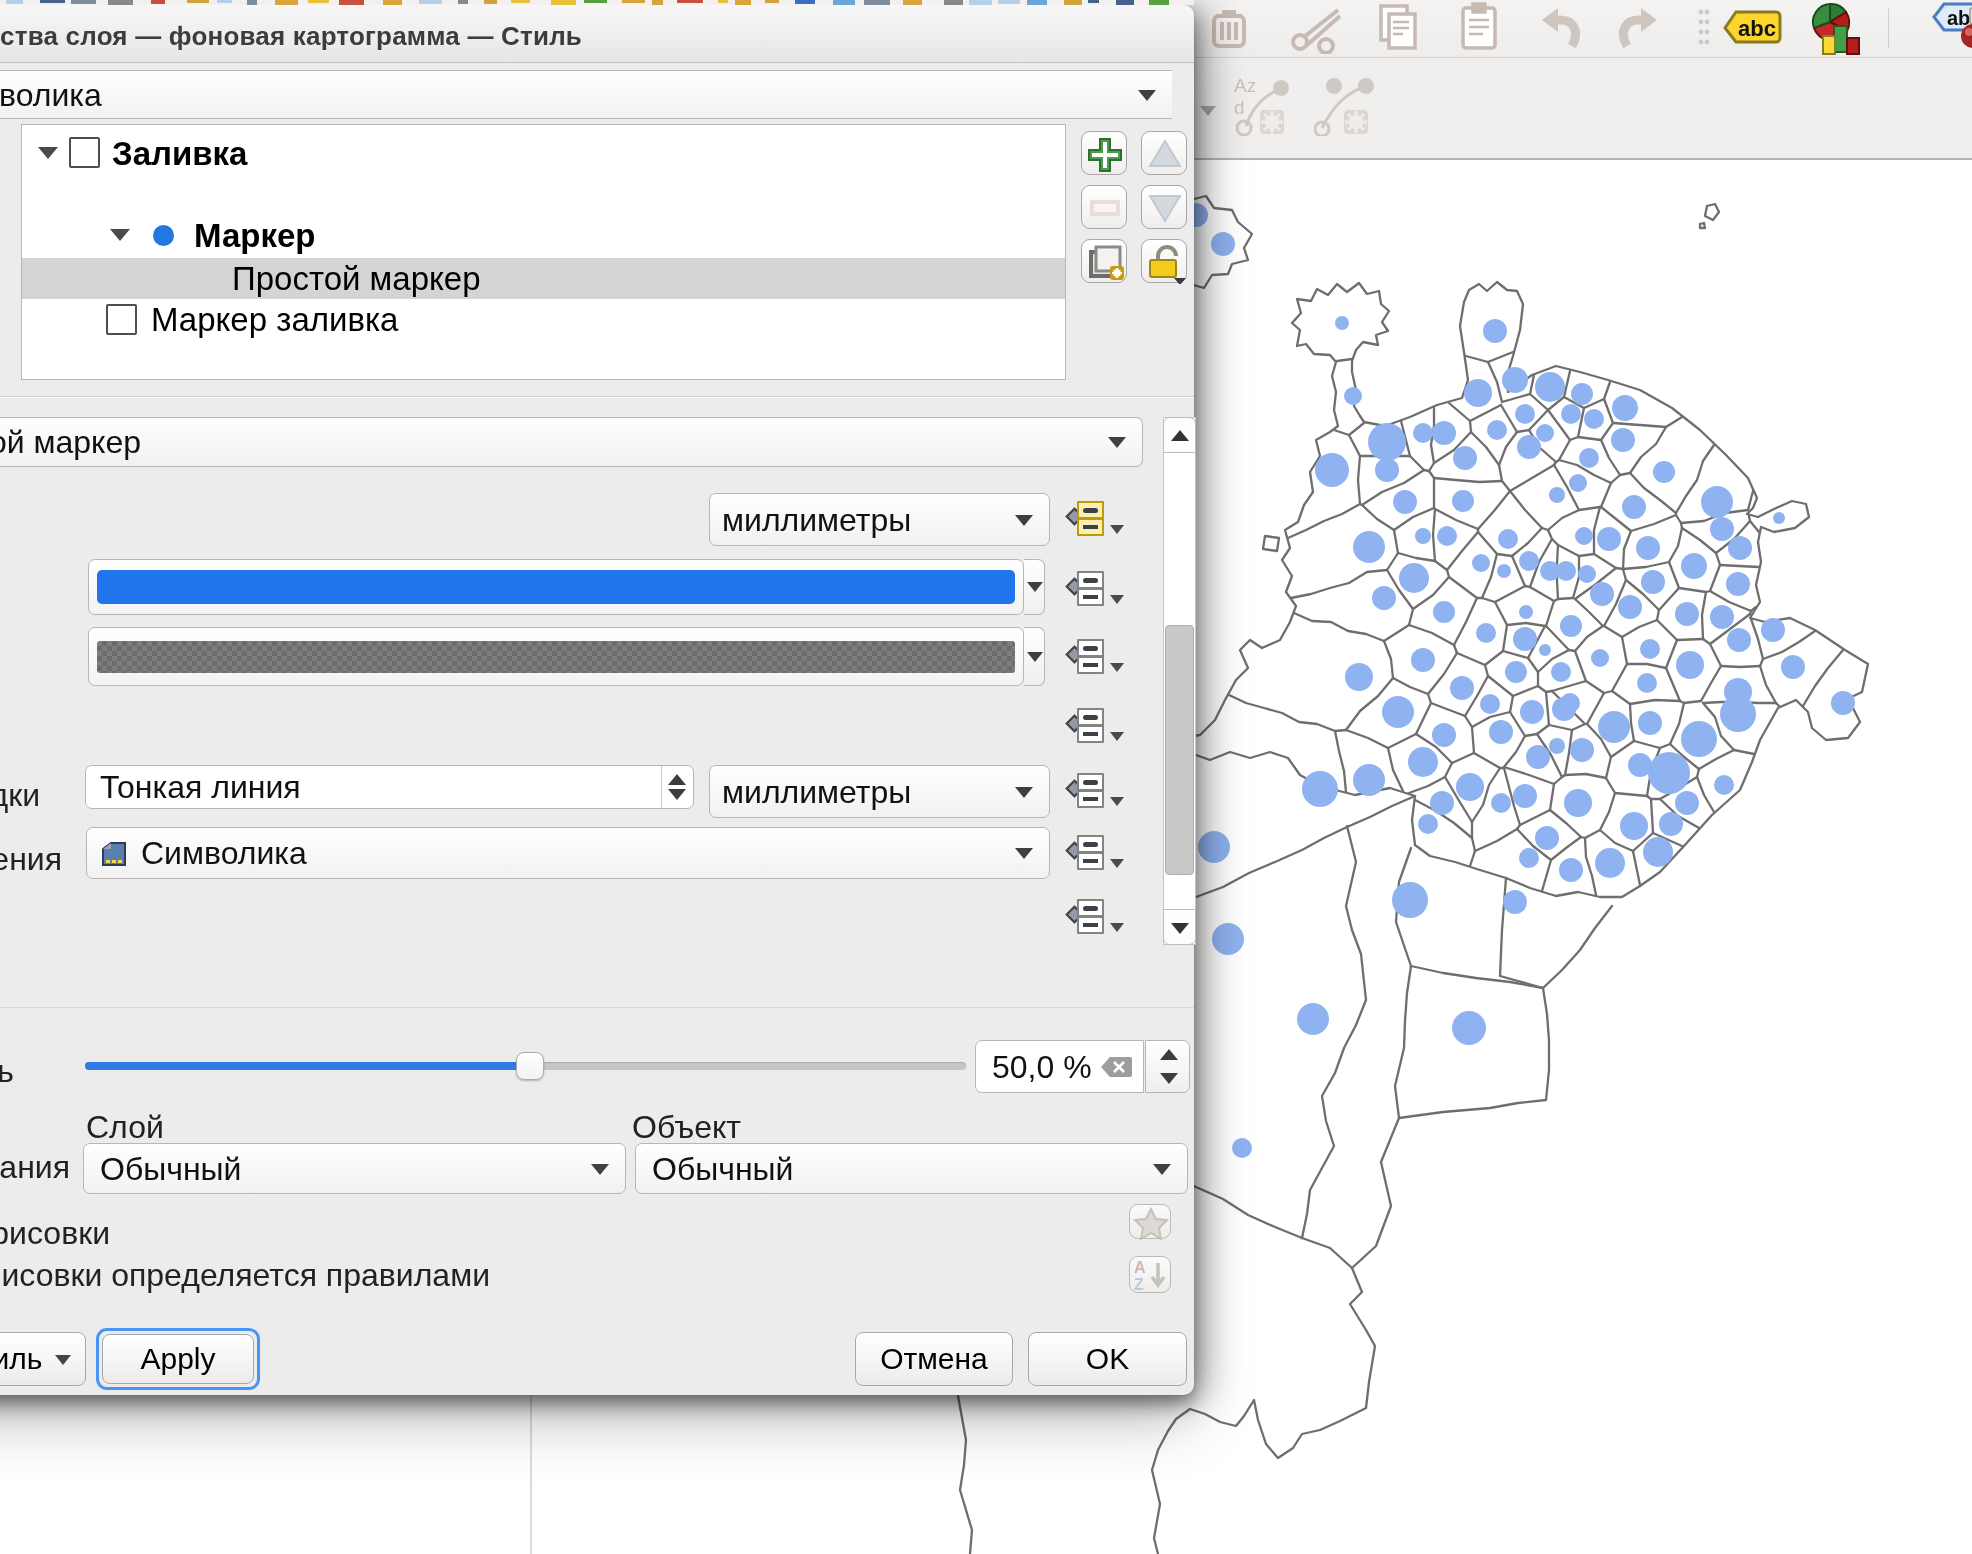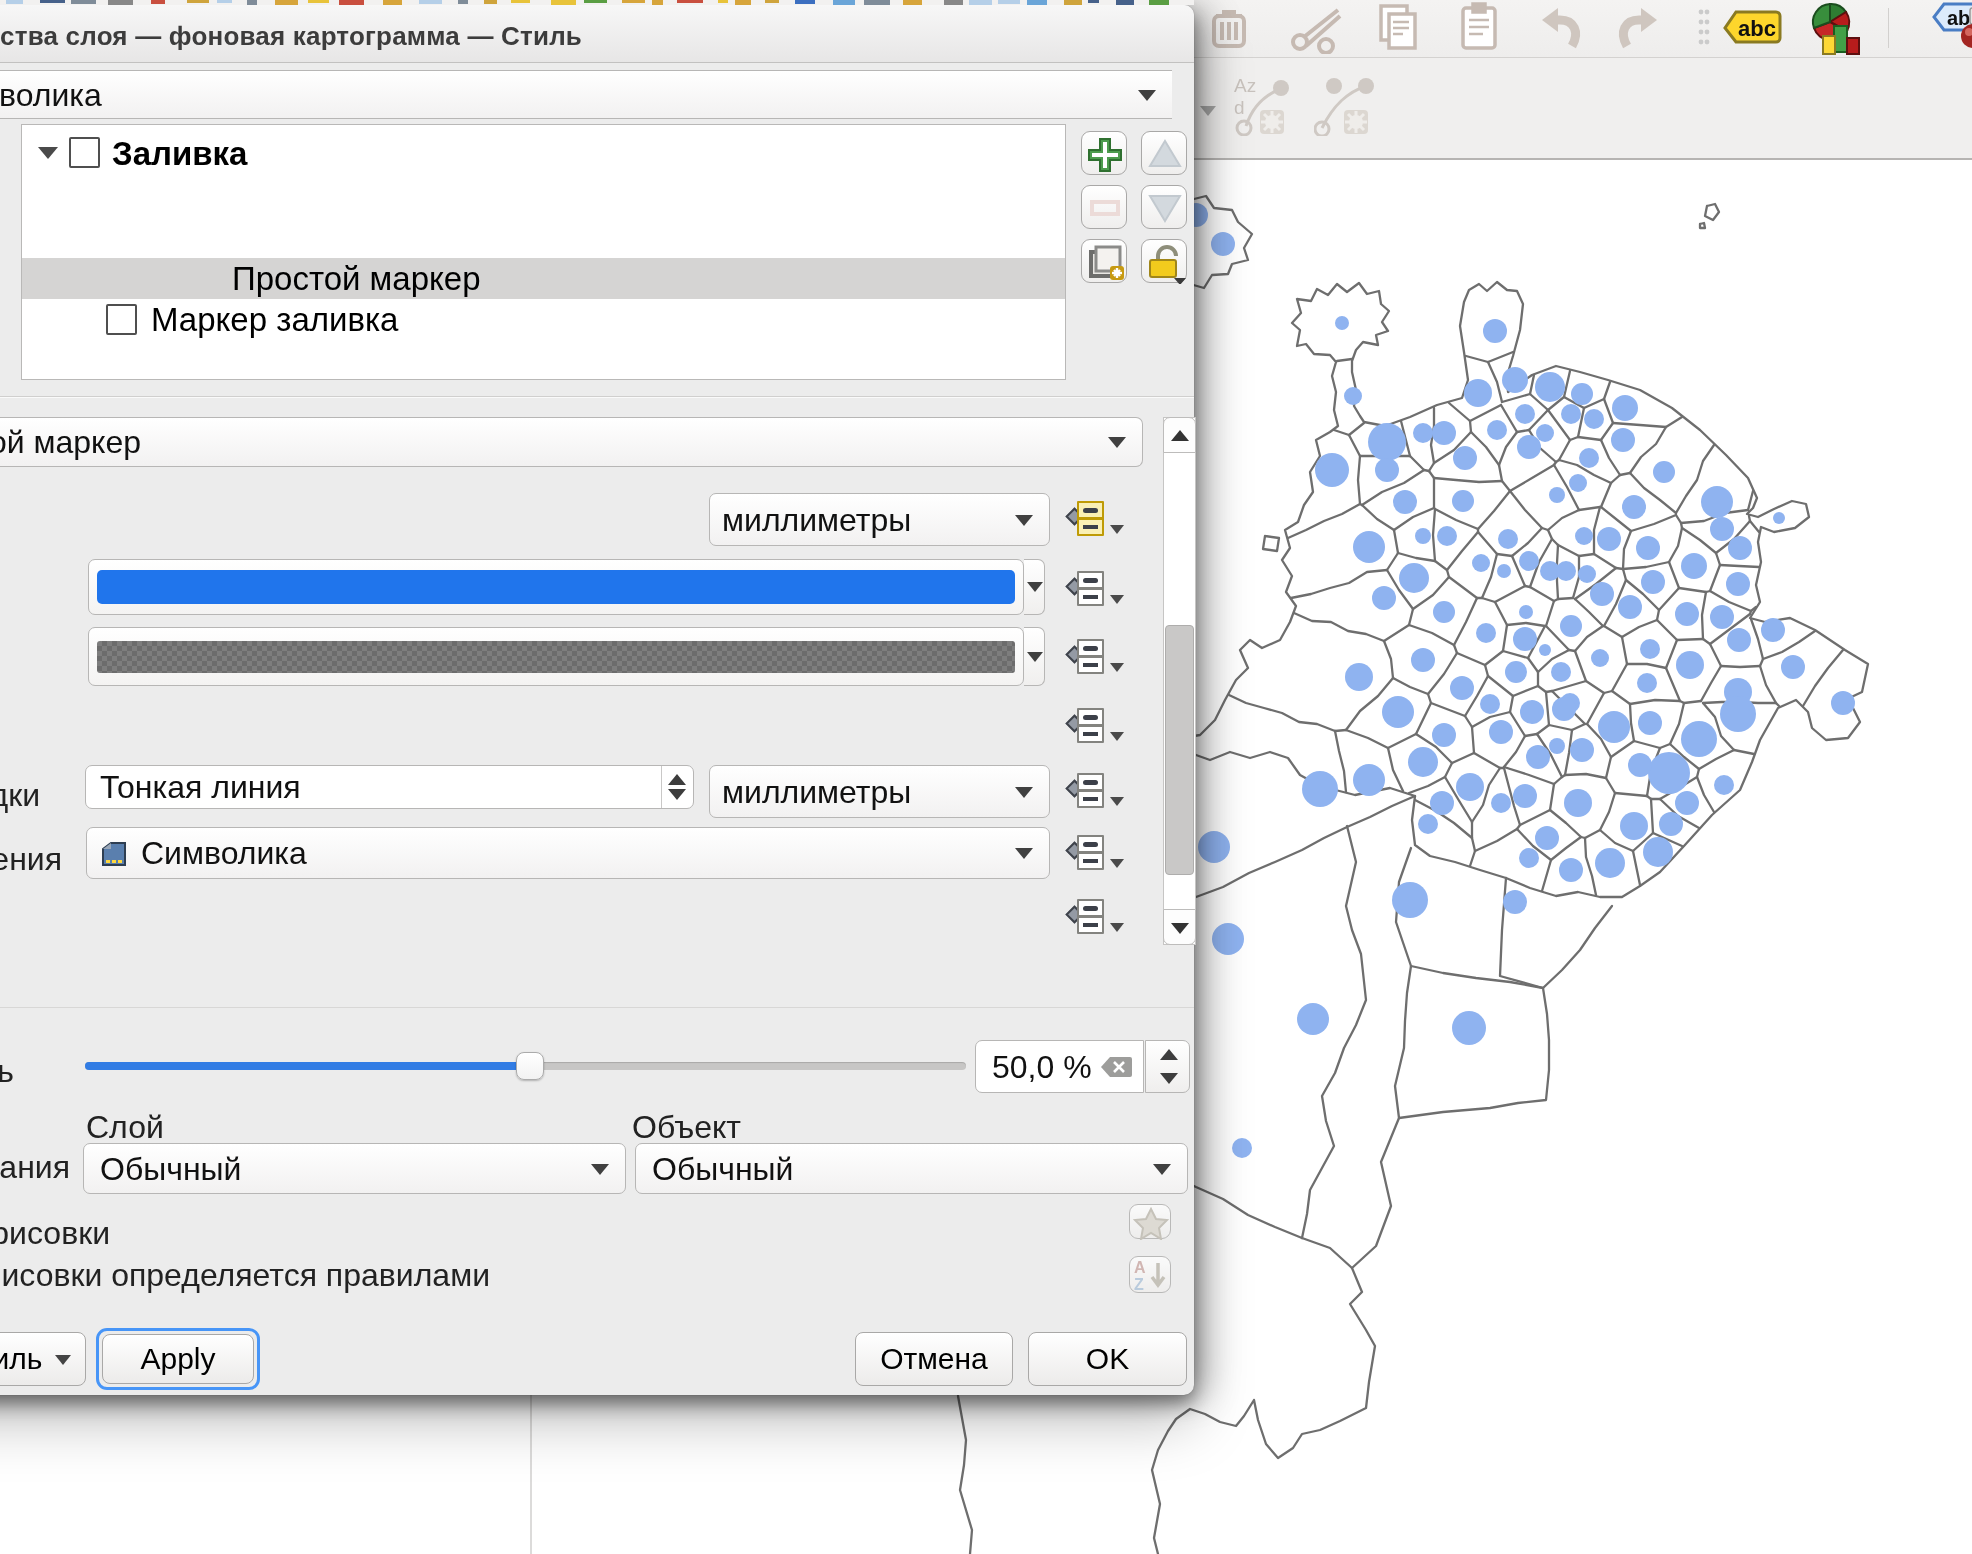--- a/index.html
+++ b/index.html
@@ -627,20 +627,25 @@
   <div class="abs" id="title">Свойства слоя — фоновая картограмма — Стиль</div>
   <div class="abs combo" id="symcombo">
       <div class="ctext">Символика</div>
     </div>
   <div class="abs" id="tree">
     <div class="trow" style="top:8px">
         <span class="tw" style="left:16px;top:14px"></span>
         <span class="cb" style="left:47px;top:4px"></span>
         <b style="margin-left:90px">Заливка</b>
       </div>
+    <div class="trow" style="top:90px">
+        <span class="tw" style="left:88px;top:14px"></span>
+        <span style="position:absolute;left:131px;top:10px;width:21px;height:21px;border-radius:50%;background:#2378e0"></span>
+        <b style="margin-left:172px">Маркер</b>
+      </div>
     <div class="trow sel" style="top:133px">
         <span style="margin-left:210px">Простой маркер</span>
       </div>
     <div class="trow" style="top:174px">
         <span class="cb" style="left:84px;top:5px"></span>
         <span style="margin-left:129px">Маркер заливка</span>
       </div>
   </div>
   <div class="abs btn6" style="left:1391px;top:126px"><svg width="46" height="44" viewBox="0 0 46 44">
         <path d="M18 7h10v11h11v10H28v11H18V28H7V18h11z" fill="#4d9c4d" stroke="#2f7030" stroke-width="2"></path>

